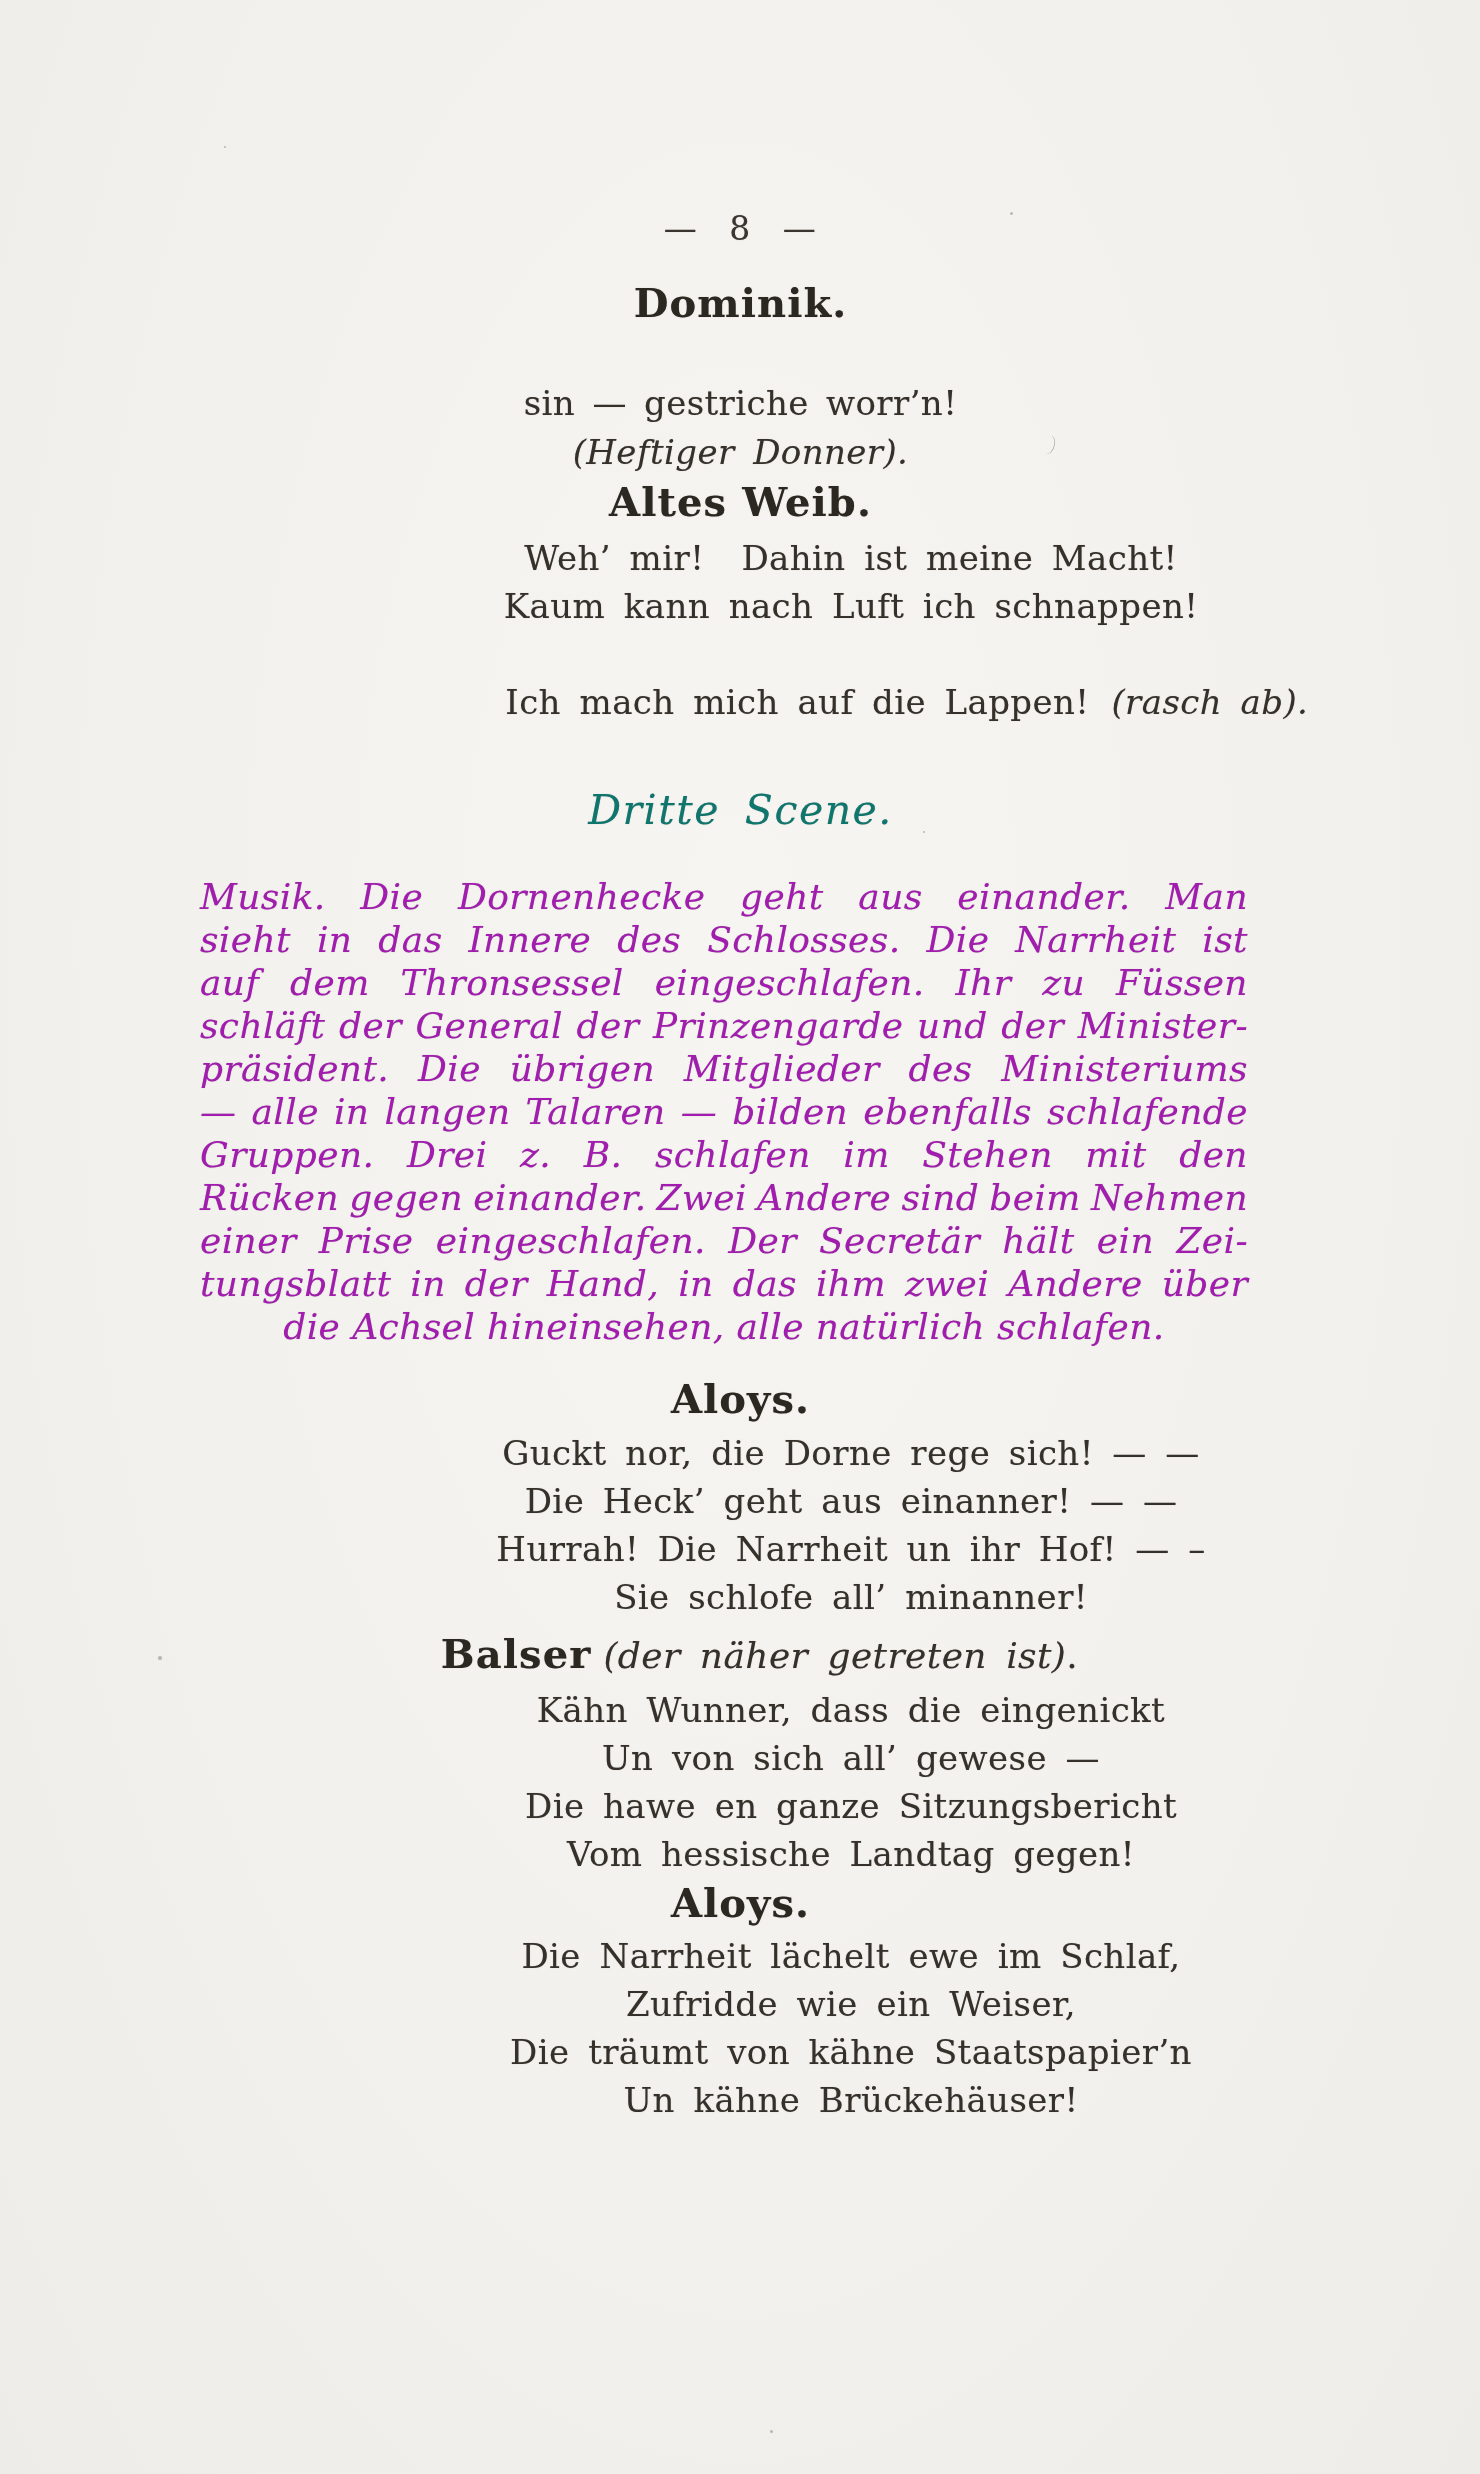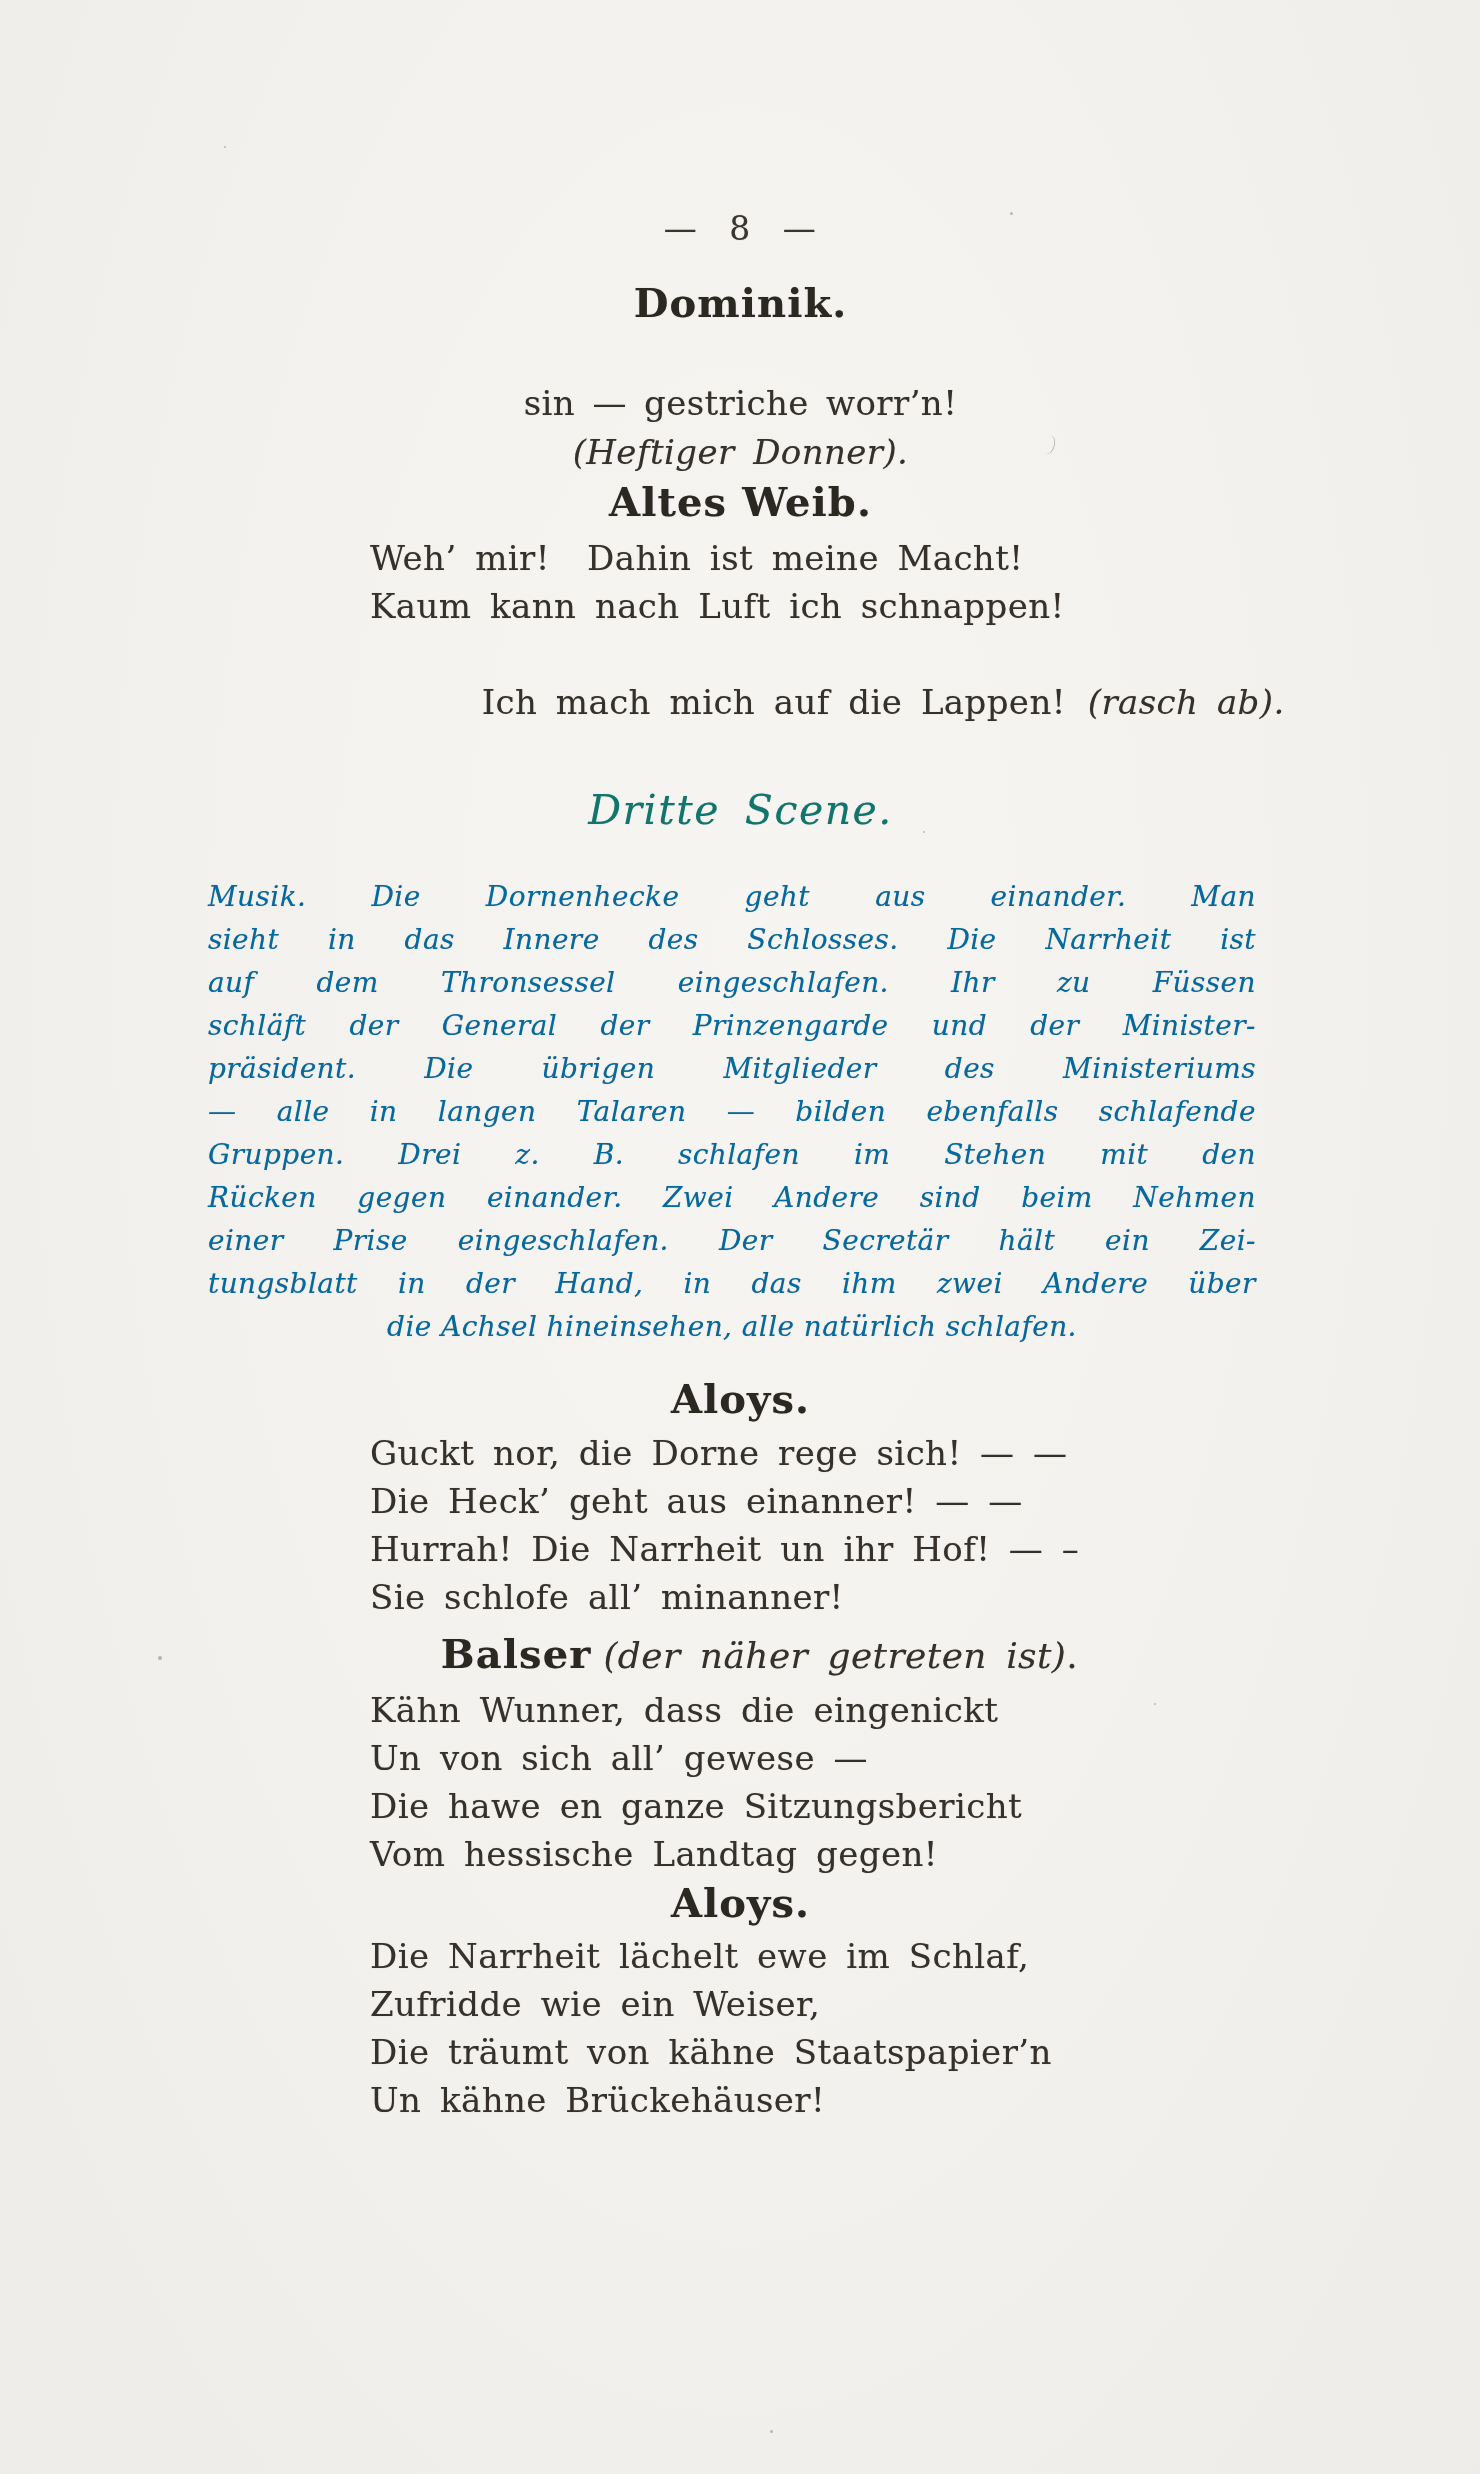--- a/index.html
+++ b/index.html
@@ -47,37 +47,38 @@
     font-style: italic;
     letter-spacing: 0.4px;
     word-spacing: 7.4px;
   }
   .verse {
     left: 370px;
     width: 962px;
     font-size: 34px;
     letter-spacing: 0.4px;
     word-spacing: 7.4px;
+    text-align: center;
   }
   .vline { line-height: 48px; white-space: pre-wrap; }
   .stage-inline { font-style: italic; margin-left: 22px; }
   .scene-heading {
     font-size: 41px;
     font-style: italic;
     letter-spacing: 1.5px;
     word-spacing: 10.4px;
     color: #0f766e;
   }
   .directions {
-    left: 208px;
+    left: 200px;
     width: 1048px;
-    font-size: 28px;
+    font-size: 36px;
     font-style: italic;
     letter-spacing: 0.4px;
-    color: #0369a1;
+    color: #a21caf;
   }
   .dline { line-height: 43px; height: 43px; }
   .dline-center { line-height: 43px; text-align: center; }
   .balser-line { font-size: 36px; letter-spacing: 0.4px; padding-left: 19px; }
   .balser-name { font-weight: bold; font-size: 40px; font-style: normal; color: #2b2721; letter-spacing: 1.1px; }
   .balser-dir { font-style: italic; margin-left: 12px; word-spacing: 7.4px; }
 
   .speck { position: absolute; border-radius: 50%; background: #8d8880; opacity: 0.55; }
   .curl {
     position: absolute; width: 12px; height: 19px;

